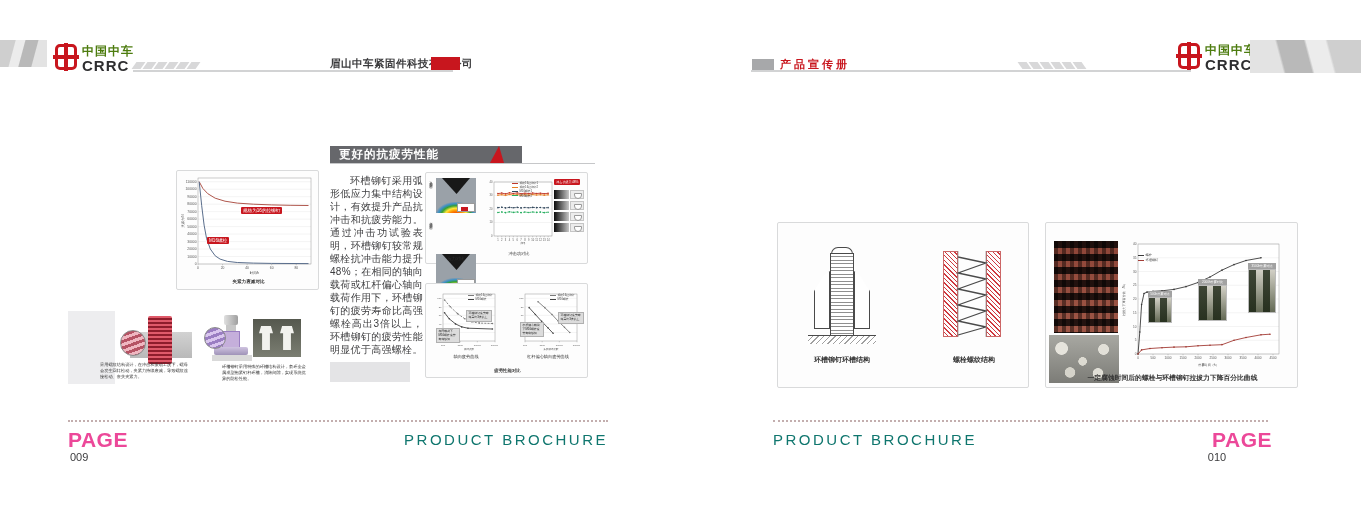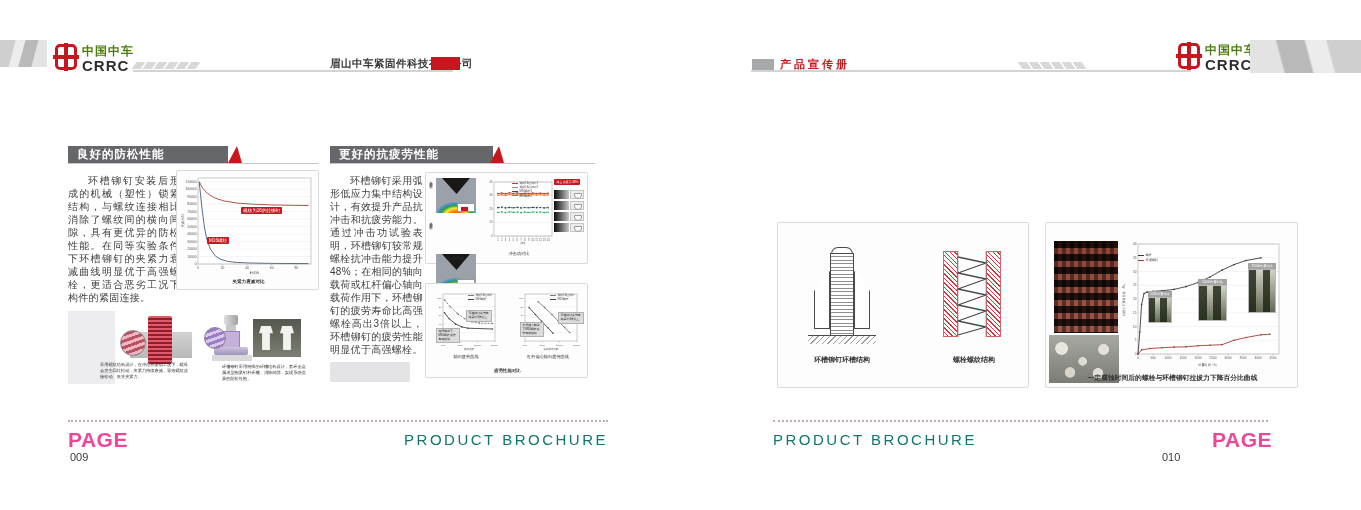--- a/index.html
+++ b/index.html
@@ -120,28 +120,20 @@
   <div class="abs emblem" style="left:1178px;top:43px;width:22px;height:26px">
     <div class="bar"></div>
       <div class="stem"></div>
   </div>
   <div class="abs" style="left:1205px;top:44px">
     <div class="logocn">中国中车</div>
     <div class="logoen">CRRC</div>
   </div>
   <div class="abs trainphoto" style="left:1250px;top:40px;width:111px;height:33px;transform:scaleX(-1)"></div>
 
-  <div class="abs" style="left:68px;top:146px;width:251px">
-    <div class="secbar" style="width:160px">
-      <span>良好的防松性能</span>
-    </div>
-    <div class="abs tri" style="left:160px;top:0"></div>
-    <div class="abs secrule" style="left:0;top:17px;width:251px"></div>
-    <div class="abs para" style="left:0;top:28px;width:112px">环槽铆钉安装后形成的机械（塑性）锁紧结构，与螺纹连接相比消除了螺纹间的横向间隙，具有更优异的防松性能。在同等实验条件下环槽铆钉的夹紧力衰减曲线明显优于高强螺栓，更适合恶劣工况下构件的紧固连接。</div>
-  </div>
 
   <div class="abs panel" style="left:176px;top:170px;width:143px;height:120px">
     <div class="abs" style="left:4px;top:3px;width:135px;height:101px">
         <svg width="135" height="101">
           <rect x="17" y="4" width="113" height="86" fill="#ffffff"></rect>
           <line x1="17" x2="130" y1="90" y2="90" stroke="#e3e3e3" stroke-width="0.4"></line>
           <text x="15.5" y="91.254" text-anchor="end" font-size="3.3" fill="#555">0</text>
           <line x1="17" x2="130" y1="82.52173913043478" y2="82.52173913043478" stroke="#e3e3e3" stroke-width="0.4"></line>
           <text x="15.5" y="83.77573913043479" text-anchor="end" font-size="3.3" fill="#555">10000</text>
           <line x1="17" x2="130" y1="75.04347826086956" y2="75.04347826086956" stroke="#e3e3e3" stroke-width="0.4"></line>
@@ -204,21 +196,21 @@
     <div class="abs mag" style="left:-8px;top:12px;width:22px;height:22px;background:repeating-linear-gradient(160deg,#d9c6ee 0 3px,#9a7ec2 3px 6px)"></div>
   </div>
   <div class="abs smallcap" style="left:222px;top:364px;width:84px">环槽铆钉采用特殊的环槽结构设计，套环全金属成型抱紧钉杆环槽，消除间隙，实现系统优异的防松性能。</div>
 
   <div class="abs" style="left:253px;top:319px;width:48px;height:38px;background:linear-gradient(180deg,#55584e,#7b7e72)">
     <div class="abs" style="left:6px;top:7px;width:14px;height:24px;background:#f2f2ee;clip-path:polygon(15% 0,85% 0,100% 30%,78% 30%,78% 100%,22% 100%,22% 30%,0 30%)"></div>
     <div class="abs" style="left:27px;top:7px;width:14px;height:24px;background:#f2f2ee;clip-path:polygon(15% 0,85% 0,100% 30%,78% 30%,78% 100%,22% 100%,22% 30%,0 30%)"></div>
   </div>
 
   <div class="abs" style="left:330px;top:146px;width:265px">
-    <div class="secbar" style="width:163px">
+    <div class="secbar" style="width:192px">
       <span>更好的抗疲劳性能</span>
     </div>
     <div class="abs tri" style="left:160px;top:0"></div>
     <div class="abs secrule" style="left:0;top:17px;width:265px"></div>
     <div class="abs para" style="left:0;top:28px;width:93px">环槽铆钉采用弧形低应力集中结构设计，有效提升产品抗冲击和抗疲劳能力。通过冲击功试验表明，环槽铆钉较常规螺栓抗冲击能力提升48%；在相同的轴向载荷或杠杆偏心轴向载荷作用下，环槽铆钉的疲劳寿命比高强螺栓高出3倍以上，环槽铆钉的疲劳性能明显优于高强螺栓。</div>
   </div>
 
   <div class="abs panel" style="left:425px;top:172px;width:163px;height:92px">
     <div class="abs vlabel" style="left:3px;top:6px">环槽结构应力云图</div>
     <div class="abs fea" style="left:10px;top:5px;width:40px;height:35px">
@@ -632,15 +624,15 @@
   </div>
 
   <div class="abs dotrule" style="left:68px;top:420px;width:540px"></div>
   <div class="abs pagelbl" style="left:68px;top:428px">PAGE</div>
   <div class="abs pagenum" style="left:70px;top:451px">009</div>
   <div class="abs brochure" style="left:348px;top:431px;width:260px;text-align:right">PRODUCT BROCHURE</div>
 
   <div class="abs dotrule" style="left:773px;top:420px;width:495px"></div>
   <div class="abs brochure" style="left:773px;top:431px">PRODUCT BROCHURE</div>
   <div class="abs pagelbl" style="left:1162px;top:428px;width:110px;text-align:right">PAGE</div>
-  <div class="abs pagenum" style="left:1162px;top:451px;width:110px;text-align:left">010</div>
+  <div class="abs pagenum" style="left:1162px;top:451px;width:110px;text-align:center">010</div>
 
 </div>
 
 </body></html>

